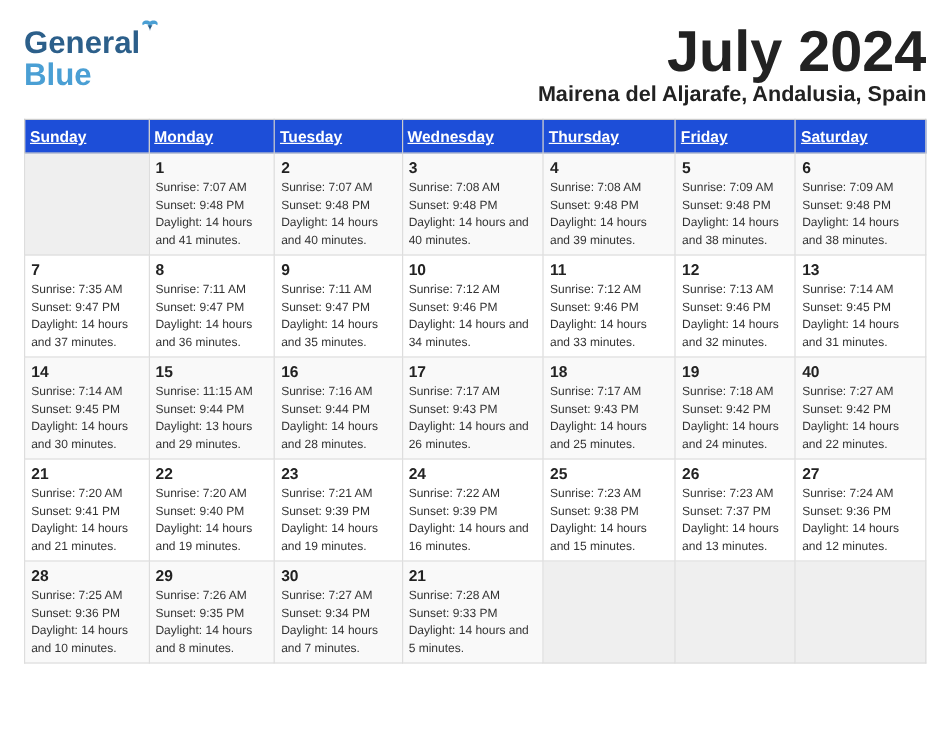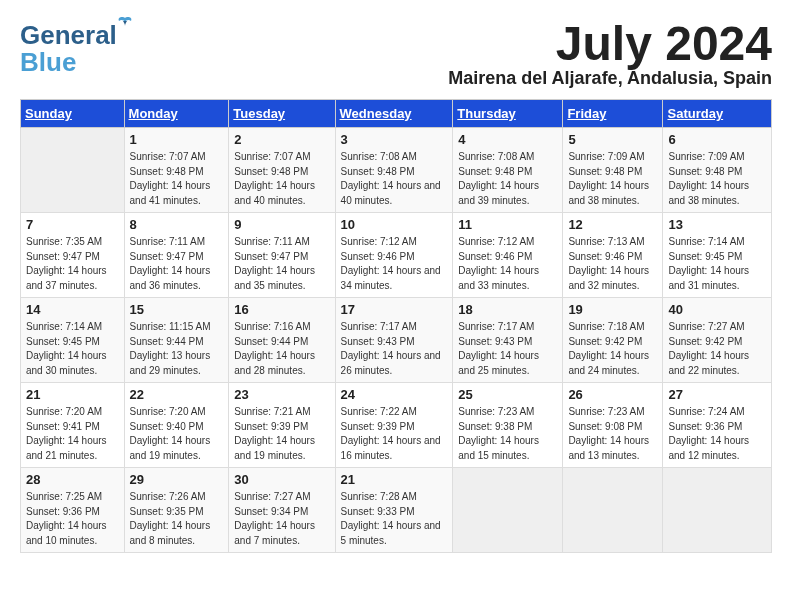--- a/index.html
+++ b/index.html
@@ -222,21 +222,21 @@
         <td>
           <div class="day-num">24</div>
           <div class="day-info"><span>Sunrise: 7:22 AM</span><br><span>Sunset: 9:39 PM</span><br><span>Daylight: 14 hours and 16 minutes.</span></div>
         </td>
         <td>
           <div class="day-num">25</div>
           <div class="day-info"><span>Sunrise: 7:23 AM</span><br><span>Sunset: 9:38 PM</span><br><span>Daylight: 14 hours and 15 minutes.</span></div>
         </td>
         <td>
           <div class="day-num">26</div>
-          <div class="day-info"><span>Sunrise: 7:23 AM</span><br><span>Sunset: 9:08 PM</span><br><span>Daylight: 14 hours and 13 minutes.</span></div>
+          <div class="day-info"><span>Sunrise: 7:23 AM</span><br><span>Sunset: 7:37 PM</span><br><span>Daylight: 14 hours and 13 minutes.</span></div>
         </td>
         <td>
           <div class="day-num">27</div>
           <div class="day-info"><span>Sunrise: 7:24 AM</span><br><span>Sunset: 9:36 PM</span><br><span>Daylight: 14 hours and 12 minutes.</span></div>
         </td>
       </tr>
       <tr>
         <td>
           <div class="day-num">28</div>
           <div class="day-info"><span>Sunrise: 7:25 AM</span><br><span>Sunset: 9:36 PM</span><br><span>Daylight: 14 hours and 10 minutes.</span></div>

